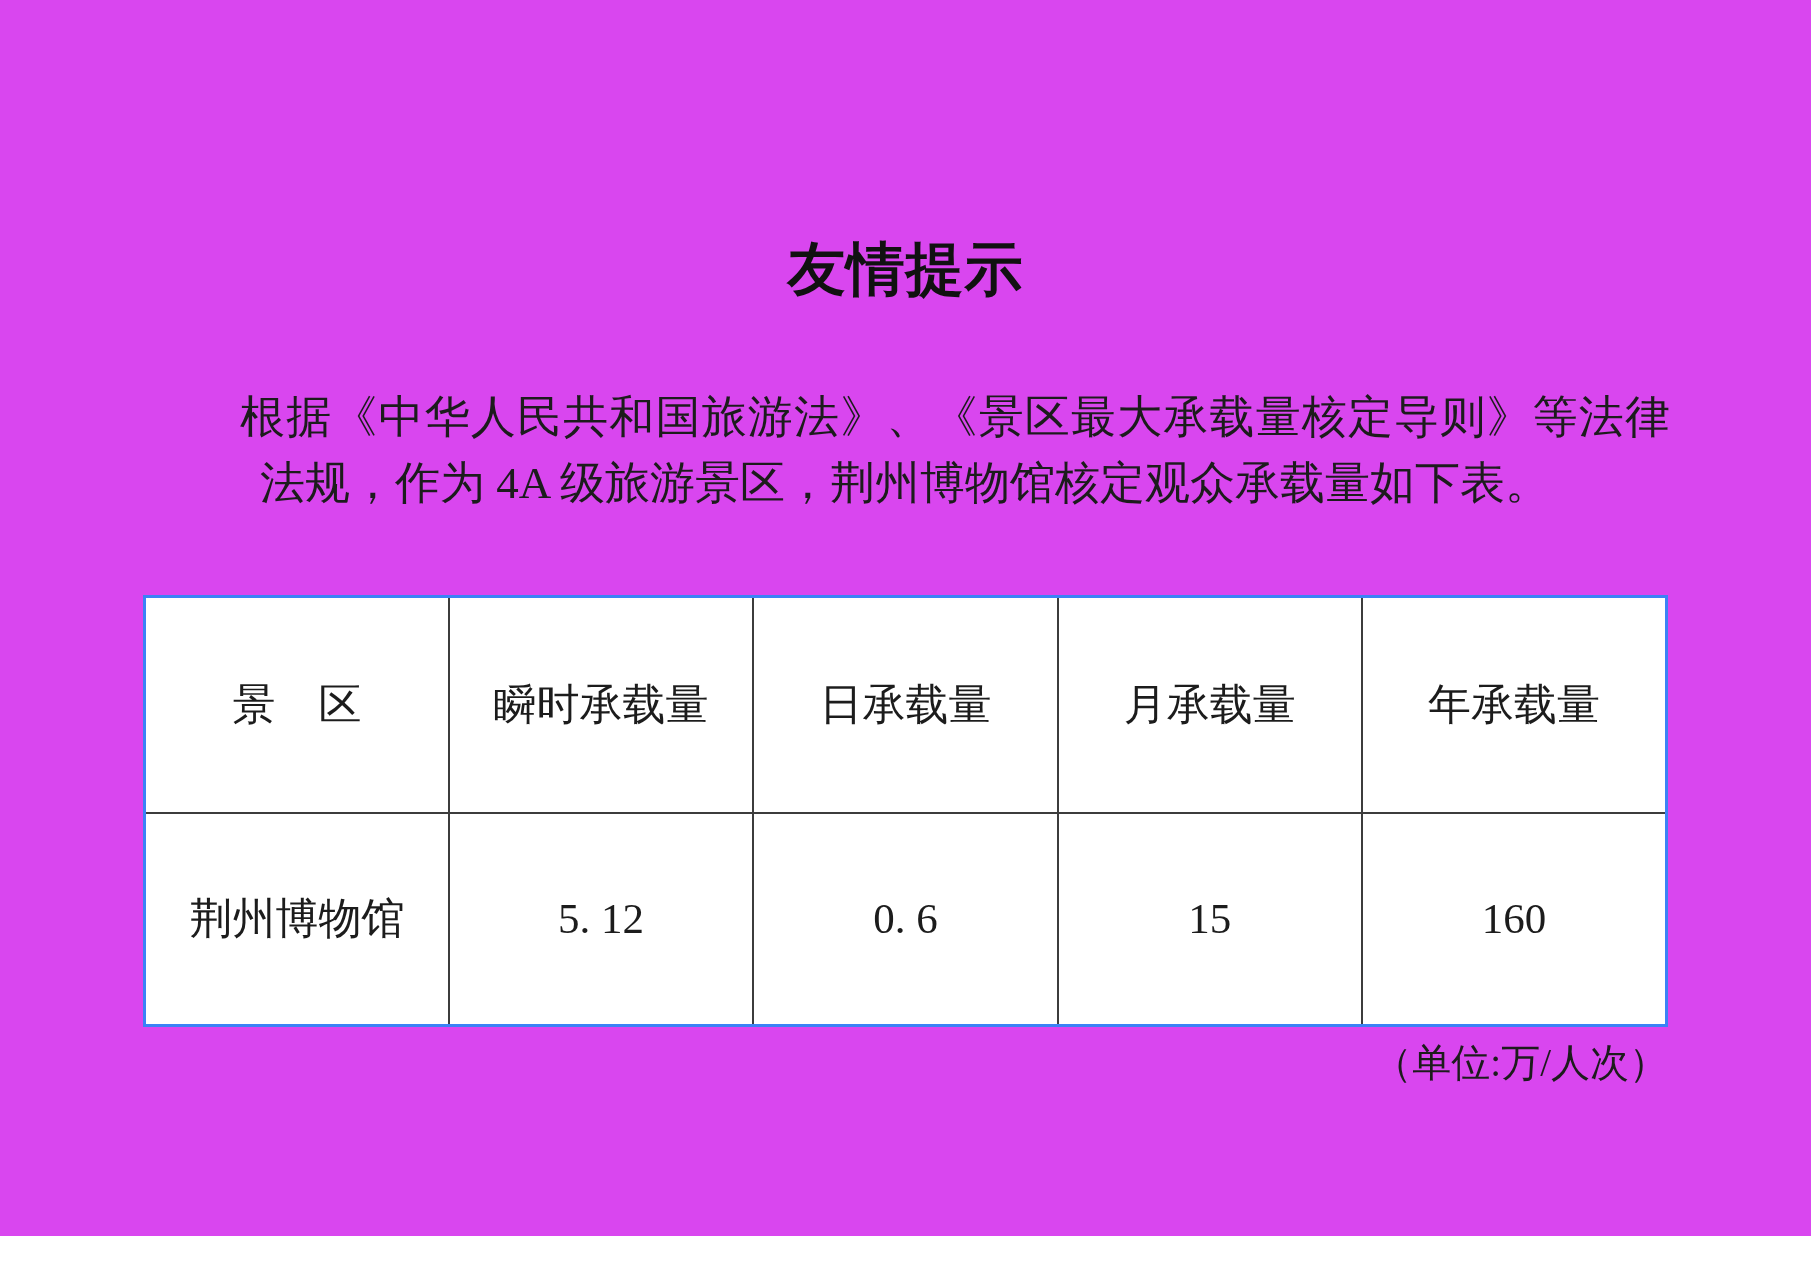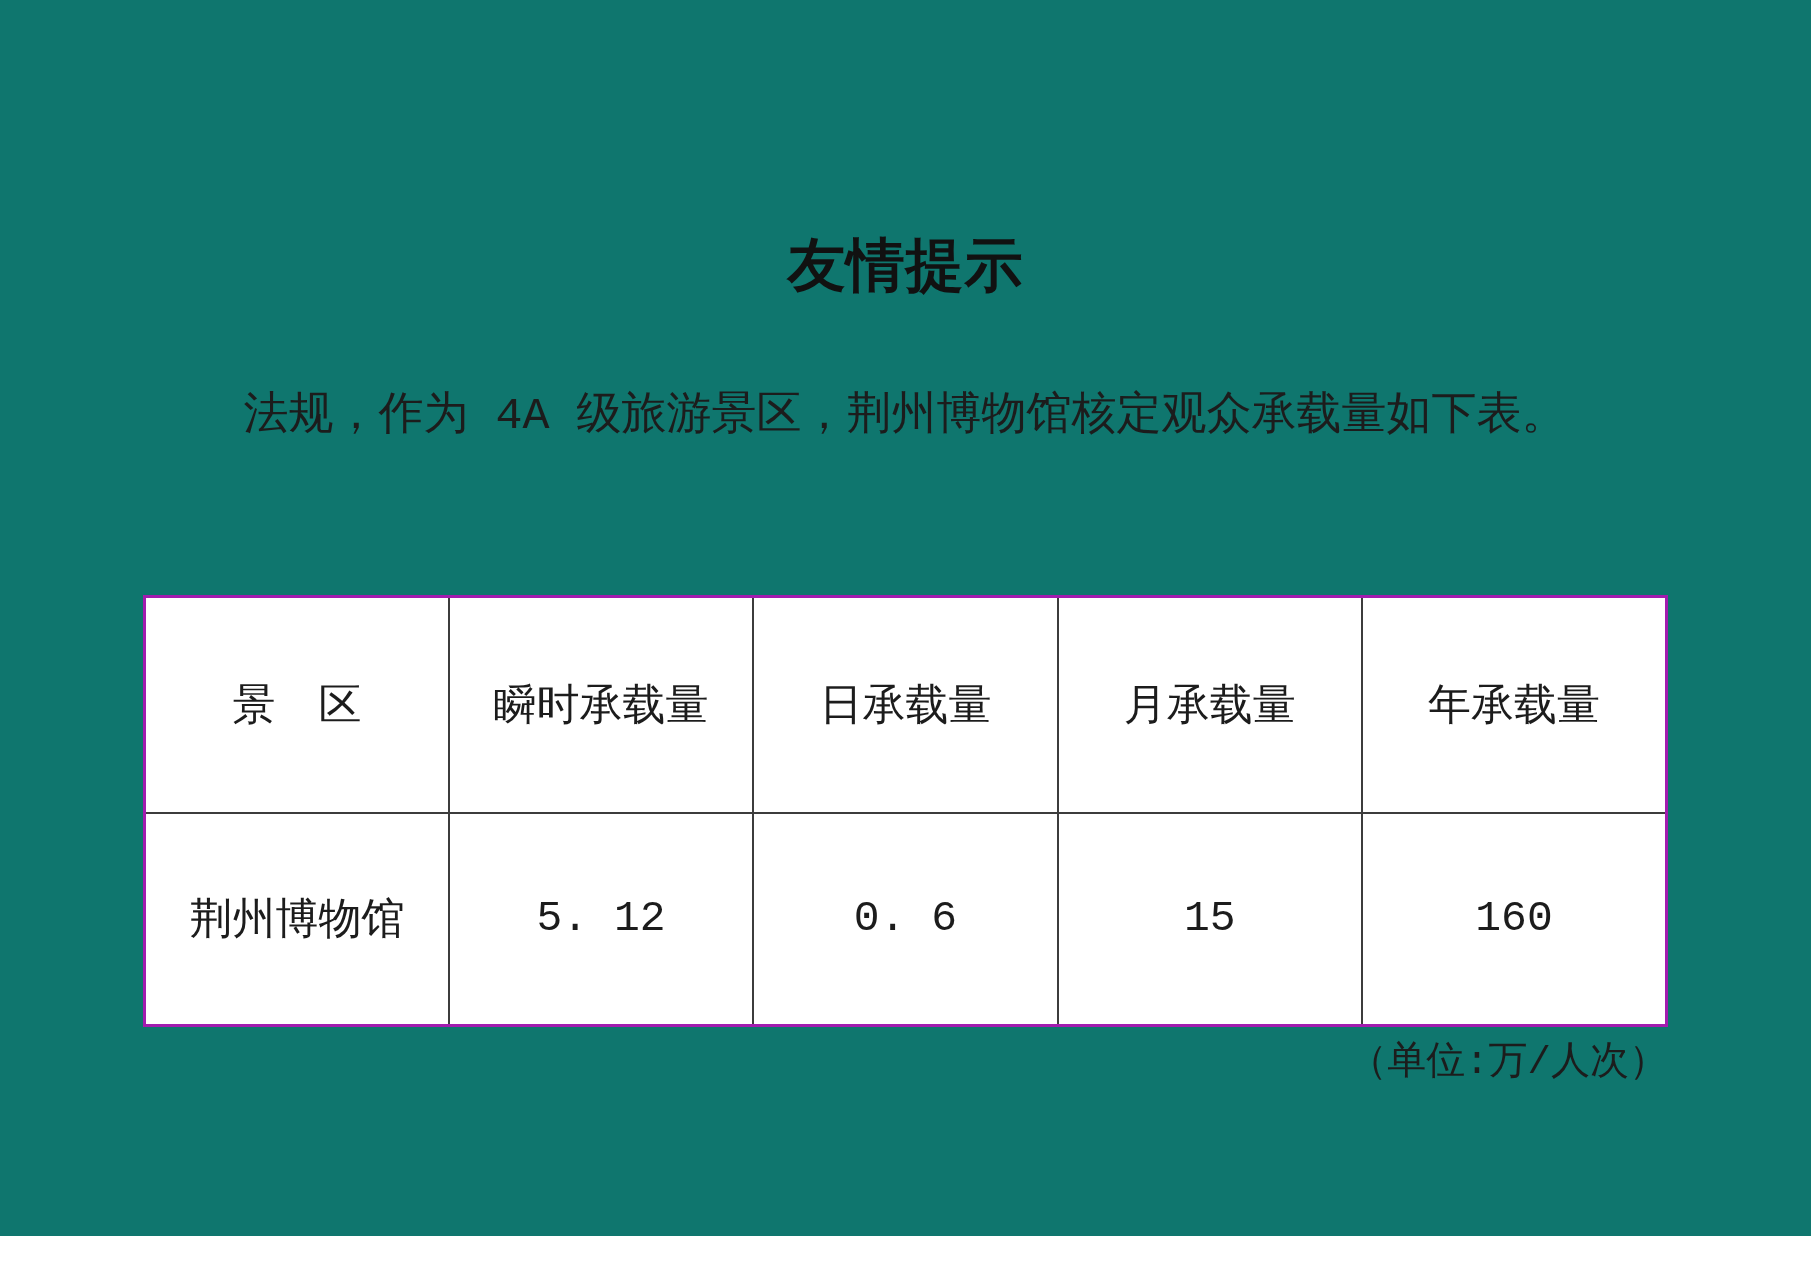--- a/index.html
+++ b/index.html
@@ -4,23 +4,23 @@
 <style>
   html, body {
     margin: 0;
     padding: 0;
     background: #ffffff;
   }
   .page {
     position: relative;
     width: 1811px;
     height: 1236px;
-    background: #0f766e;
+    background: #d946ef;
     overflow: hidden;
-    font-family: Liberation Mono, monospace;
+    font-family: Liberation Serif, serif;
     color: #1a1a1a;
   }
   .doc-title {
     position: absolute;
     top: 198px;
     left: 0;
     width: 100%;
     text-align: center;
     font-size: 58px;
     line-height: 66px;
@@ -59,41 +59,42 @@
   table.capacity-table th,
   table.capacity-table td {
     border: 2px solid #3c3c3c;
     text-align: center;
     vertical-align: middle;
     font-size: 43px;
     font-weight: normal;
     color: #1c1c1c;
     padding: 0;
   }
-  table.capacity-table { border: 3px solid #a21caf; }
+  table.capacity-table { border: 3px solid #3b82f6; }
   tr.header-row  { height: 216px; }
   tr.data-row    { height: 213px; }
   .unit-note {
     position: absolute;
     top: 1038px;
     right: 143px;
     font-size: 39px;
     line-height: 50px;
     text-align: right;
     color: #1c1c1c;
   }
 </style>
 </head>
 <body>
 
 <div class="page">
 
   <h1 class="doc-title">友情提示</h1>
 
   <div class="paragraph">
+    <div class="line-1">根据《中华人民共和国旅游法》、《景区最大承载量核定导则》等法律</div>
     <div class="line-2">法规，作为 4A 级旅游景区，荆州博物馆核定观众承载量如下表。</div>
   </div>
 
   <table class="capacity-table">
     <thead>
       <tr class="header-row">
         <th>景　区</th>
         <th>瞬时承载量</th>
         <th>日承载量</th>
         <th>月承载量</th>

